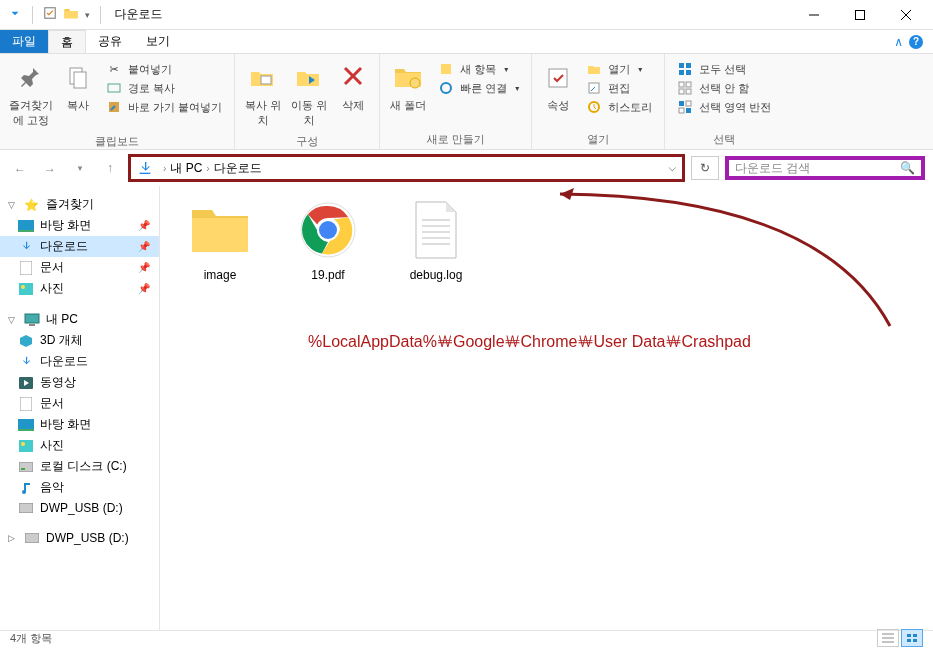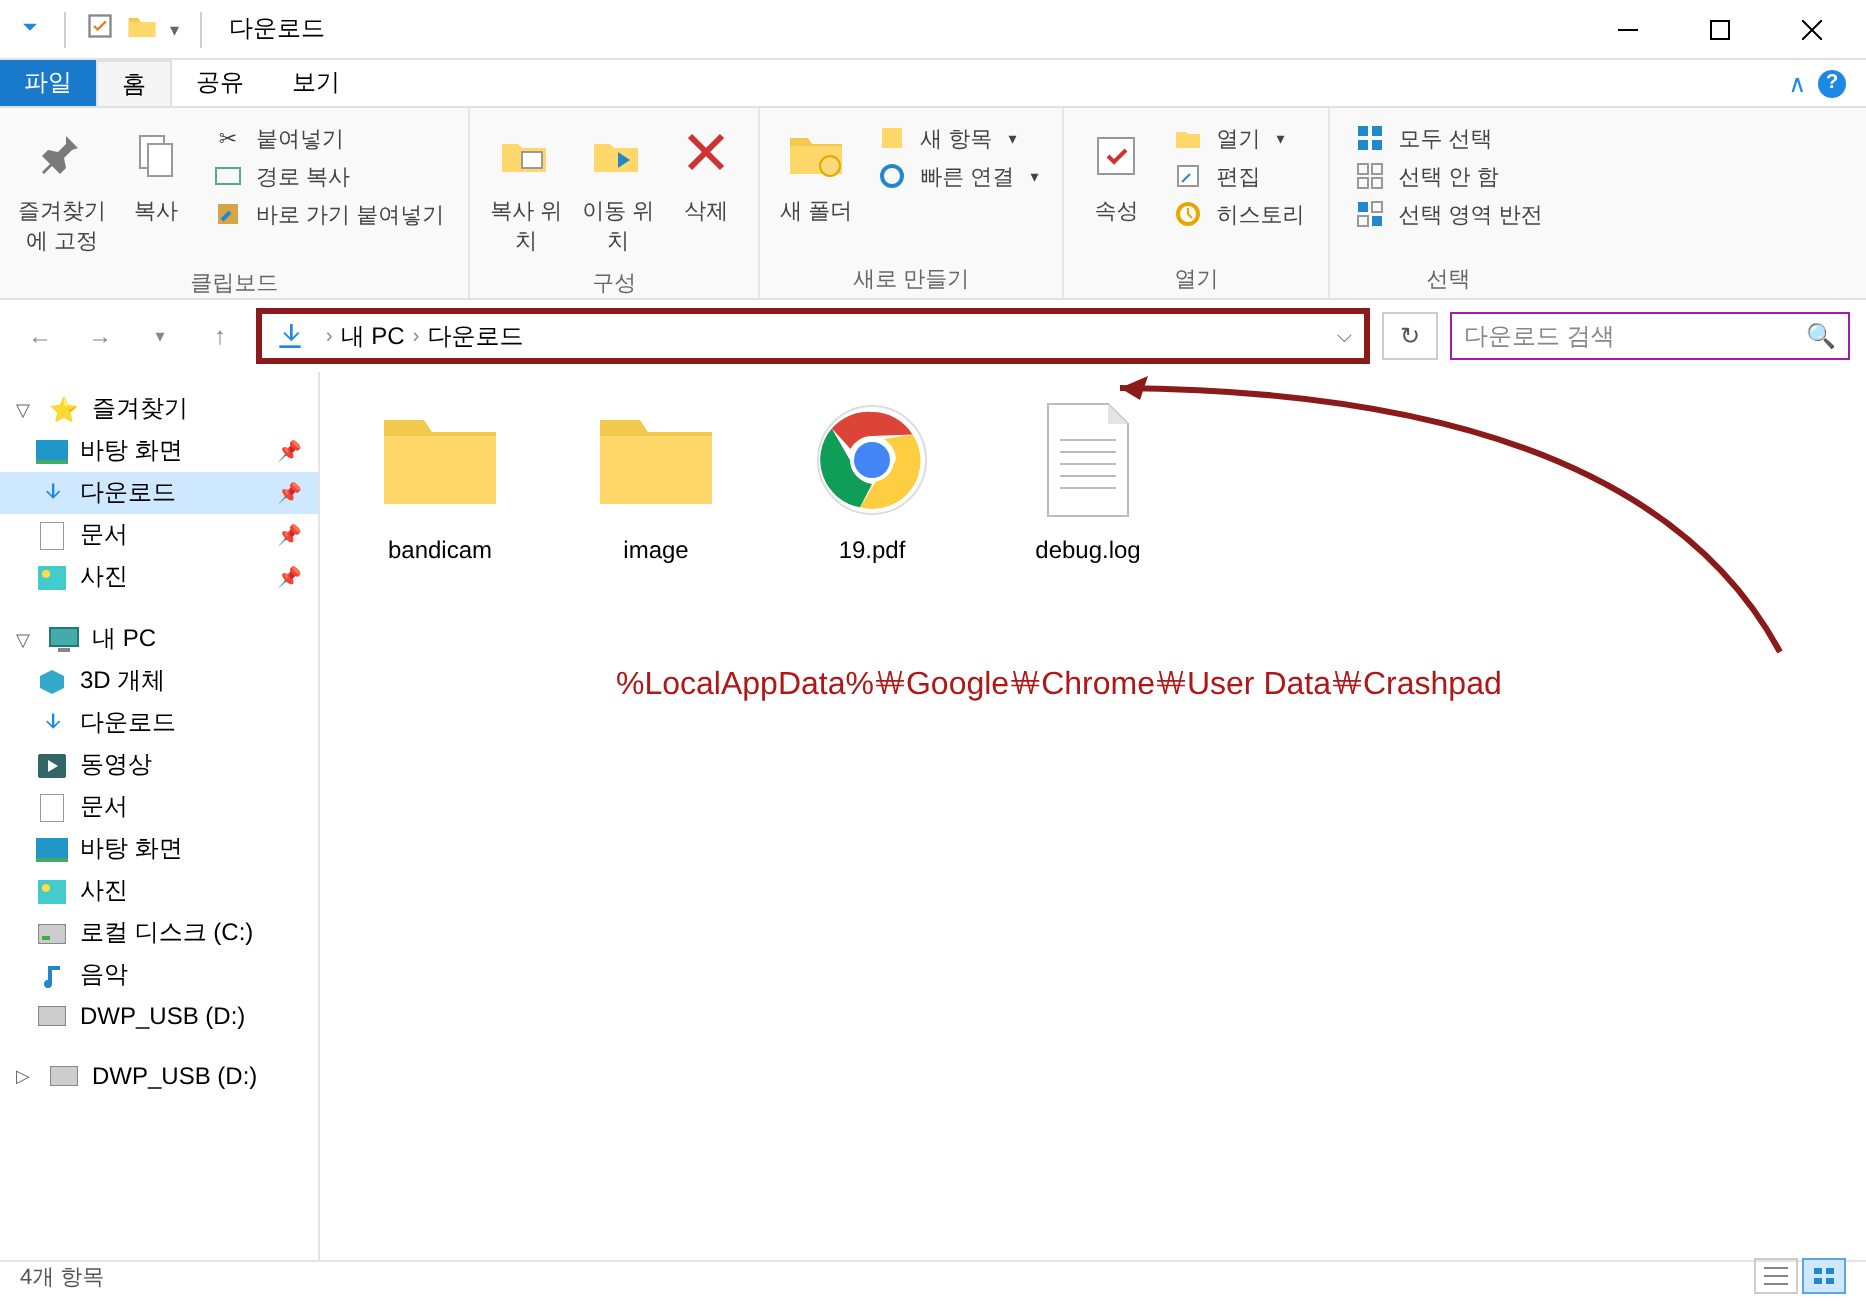--- a/index.html
+++ b/index.html
@@ -31,21 +31,21 @@
 
 .navbar { height: 36px; display: flex; align-items: center; padding: 4px 8px; gap: 6px; }
 .navbtn { width: 24px; height: 24px; display: flex; align-items: center; justify-content: center; color: #888; cursor: pointer; }
 .addrwrap { flex: 1; position: relative; }
 .addrbox { border: 3px solid #8b1a1a; height: 28px; display: flex; align-items: center; padding: 0 6px; background: #fff; }
 .addrbox .aicon { width: 16px; height: 16px; margin-right: 6px; }
 .addrbox .crumb { display: flex; align-items: center; gap: 2px; font-size: 12px; }
 .addrbox .sep { margin: 0 4px; color: #888; font-size: 10px; }
 .addrbox .dd { margin-left: auto; color: #666; }
 .refresh { width: 28px; height: 24px; border: 1px solid #ccc; display: flex; align-items: center; justify-content: center; color: #555; }
-.searchbox { width: 200px; height: 24px; border: 1px solid #a21caf; display: flex; align-items: center; padding: 0 6px; color: #888; font-size: 12px; }
+.searchbox { width: 200px; height: 24px; border: 4px solid #a21caf; display: flex; align-items: center; padding: 0 6px; color: #888; font-size: 12px; }
 .searchbox .sicon { margin-left: auto; }
 
 .main { display: flex; height: calc(654px - 30px - 24px - 96px - 36px - 24px); }
 .tree { width: 160px; border-right: 1px solid #e5e5e5; overflow-y: auto; padding: 8px 0; }
 .tree .spacer { height: 10px; }
 .titem { display: flex; align-items: center; padding: 2px 8px 2px 18px; font-size: 12px; gap: 6px; cursor: pointer; white-space: nowrap; }
 .titem.top { padding-left: 8px; }
 .titem.sel { background: #cde8ff; }
 .titem .ticon { width: 16px; height: 16px; flex-shrink: 0; display: flex; align-items: center; justify-content: center; }
 .titem .pin { margin-left: auto; color: #888; font-size: 10px; }
@@ -501,29 +501,20 @@
 
   <div class="content">
     <div class="items">
       <div class="fitem">
         <span class="fico">
             <svg width="64" height="52" viewBox="0 0 64 52">
               <path class="folder-tab" d="M4 6h20l4 6h32v4H4z"></path>
               <path class="folder-svg" d="M4 14h56v34H4z"></path>
             </svg>
           </span>
-        <span class="flbl">bandicam</span>
-      </div>
-      <div class="fitem">
-        <span class="fico">
-            <svg width="64" height="52" viewBox="0 0 64 52">
-              <path class="folder-tab" d="M4 6h20l4 6h32v4H4z"></path>
-              <path class="folder-svg" d="M4 14h56v34H4z"></path>
-            </svg>
-          </span>
         <span class="flbl">image</span>
       </div>
       <div class="fitem">
         <span class="fico">
           <svg width="56" height="56" viewBox="0 0 56 56">
             <circle cx="28" cy="28" r="27" fill="#fff" stroke="#ddd"></circle>
             <path fill="#db4437" d="M28 4a24 24 0 0120.3 11.2L28 16a12 12 0 00-10.7 6.5L7.9 12.3A24 24 0 0128 4z"></path>
             <path fill="#0f9d58" d="M7.9 12.3l9.4 16.3A12 12 0 0028 40l-6 11.6A24 24 0 017.9 12.3z"></path>
             <path fill="#ffcd40" d="M48.3 15.2A24 24 0 0122 51.6L32.9 34A12 12 0 0040 28c0-4.5-2.5-8.5-6.2-10.5l14.5-2.3z"></path>
             <circle cx="28" cy="28" r="11" fill="#fff"></circle>

